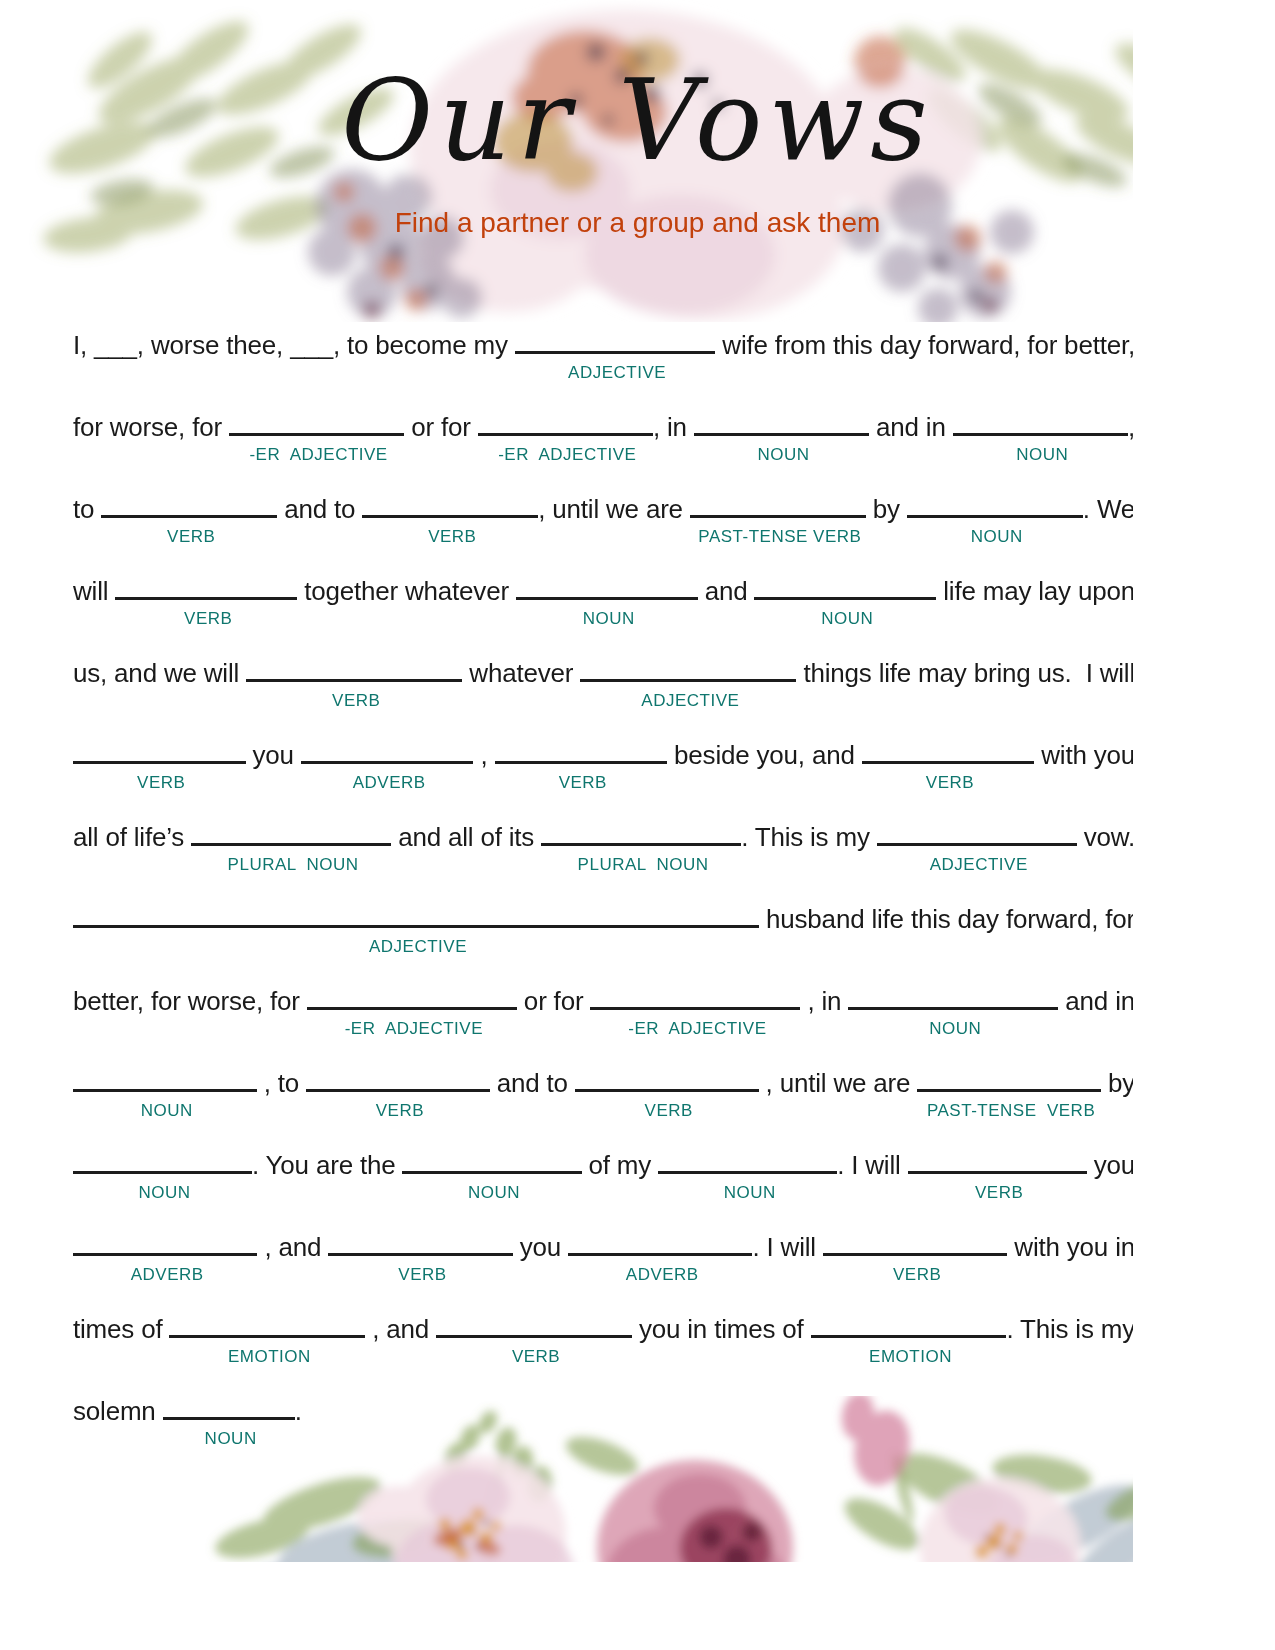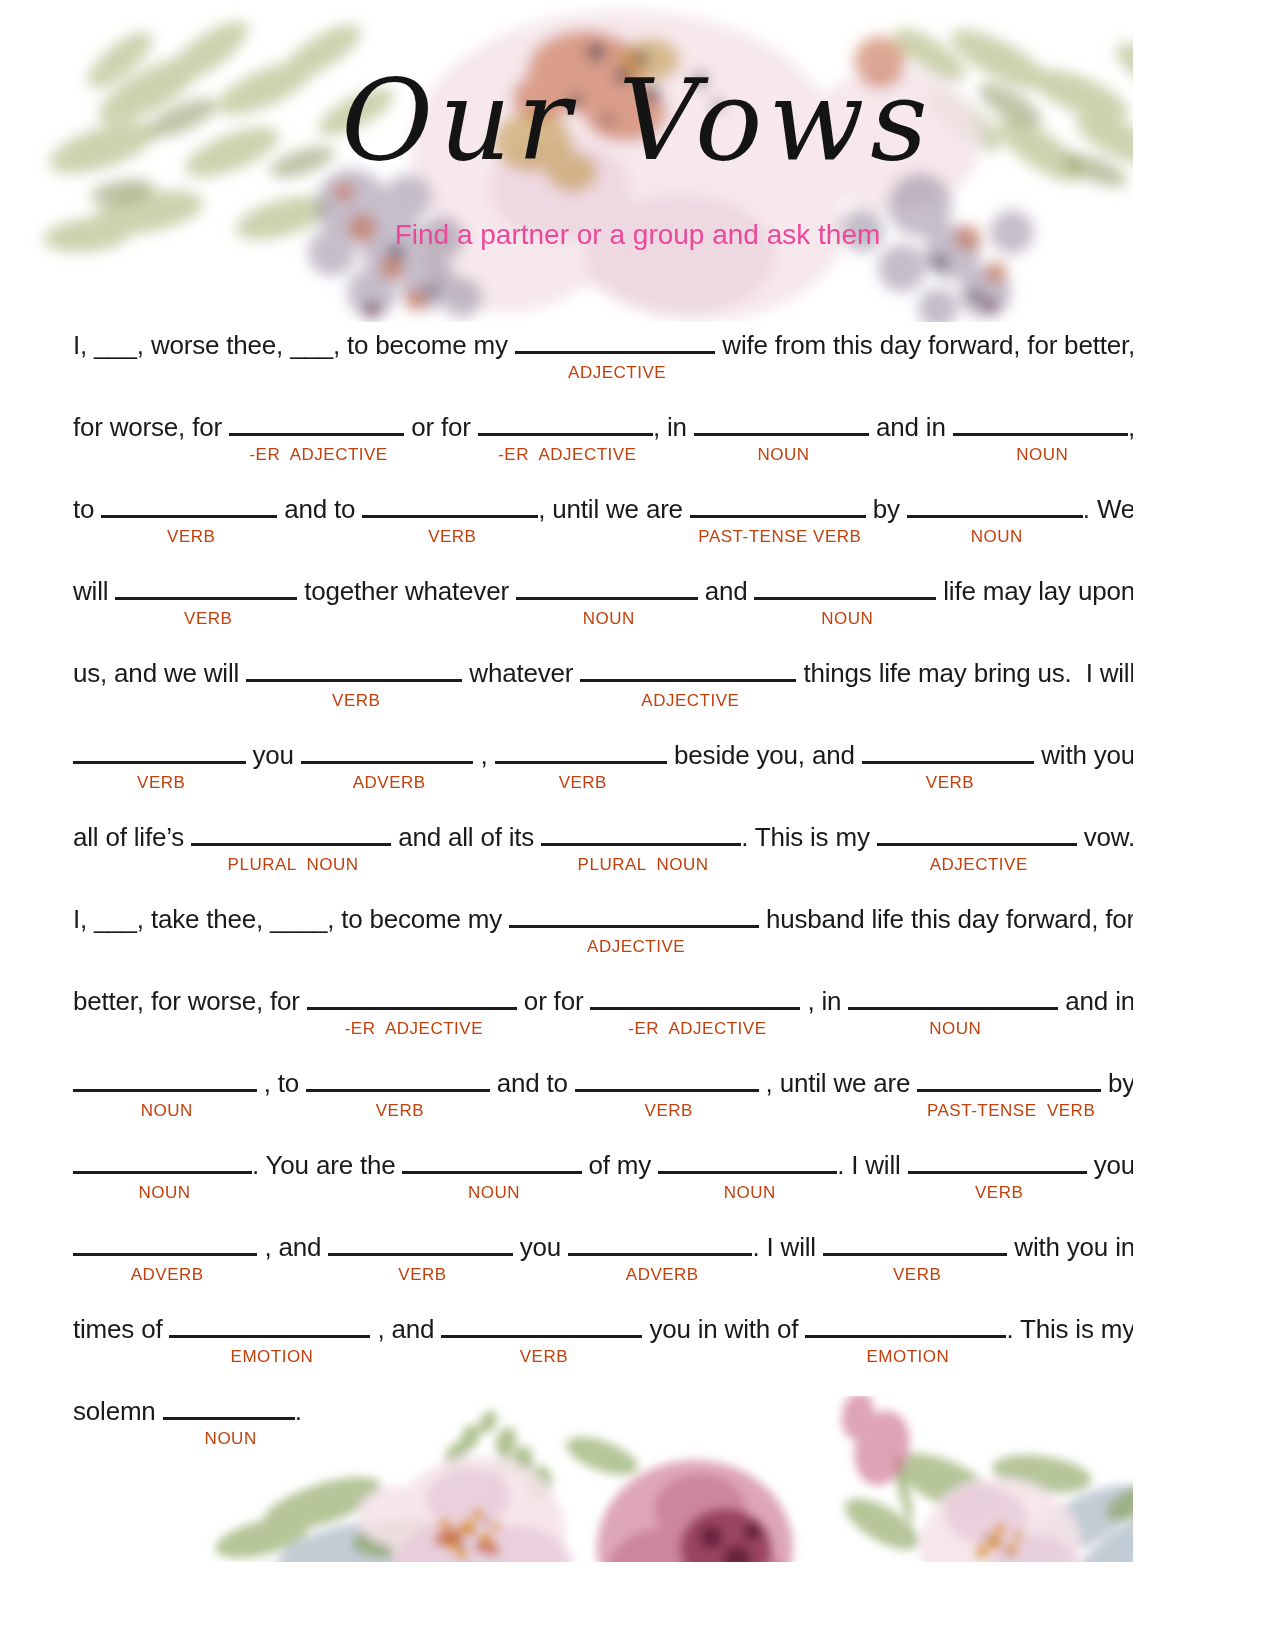--- a/index.html
+++ b/index.html
@@ -27,24 +27,24 @@
     margin:42px 0 0 0;
     font-family:"DejaVu Serif", serif;
     font-style:italic;
     font-weight:500;
     font-size:112px;
     line-height:1.4;
     letter-spacing:6px;
     color:#141414;
   }
   .subtitle{
-    margin-top:16px;
+    margin-top:4px;
     font-size:28px;
     line-height:1.45;
-    color:#ec4899;
+    color:#c2410c;
   }
 
   .lines{
     position:absolute;left:73px;top:328px;width:1062px;z-index:2;
   }
   .row{
     display:flex;
     align-items:baseline;
     font-size:26px;
     line-height:34px;
@@ -60,21 +60,21 @@
     height:20px;
     border-bottom:3px solid #1c1c1c;
   }
   .row:last-child .blank{flex:0 0 132px;}
   .blank-label{
     position:absolute;left:4px;right:0;top:calc(100% + 5px);
     text-align:center;
     font-size:17px;
     letter-spacing:0.5px;
     white-space:pre;
-    color:#c2410c;
+    color:#0f766e;
   }
 </style>
 </head>
 <body>
 
 <div class="page">
 
   <svg class="floral floral-top" viewBox="0 0 1275 322" aria-hidden="true">
     <defs>
       <filter id="wcA" x="-30%" y="-30%" width="160%" height="160%">
@@ -281,21 +281,20 @@
         <span class="blank">
           <span class="blank-label">PLURAL  NOUN</span>
         </span>
         <span class="seg">. This is my </span>
         <span class="blank">
           <span class="blank-label">ADJECTIVE</span>
         </span>
         <span class="seg"> vow.</span>
       </div>
       <div class="row">
-        <span class="seg">I, ___, take thee, ____, to become my </span>
         <span class="blank">
           <span class="blank-label">ADJECTIVE</span>
         </span>
         <span class="seg"> husband life this day forward, for</span>
       </div>
       <div class="row">
         <span class="seg">better, for worse, for </span>
         <span class="blank">
           <span class="blank-label">-ER  ADJECTIVE</span>
         </span>
@@ -365,21 +364,21 @@
       </div>
       <div class="row">
         <span class="seg">times of </span>
         <span class="blank">
           <span class="blank-label">EMOTION</span>
         </span>
         <span class="seg"> , and </span>
         <span class="blank">
           <span class="blank-label">VERB</span>
         </span>
-        <span class="seg"> you in with of </span>
+        <span class="seg"> you in times of </span>
         <span class="blank">
           <span class="blank-label">EMOTION</span>
         </span>
         <span class="seg">. This is my</span>
       </div>
       <div class="row">
         <span class="seg">solemn </span>
         <span class="blank">
           <span class="blank-label">NOUN</span>
         </span>

